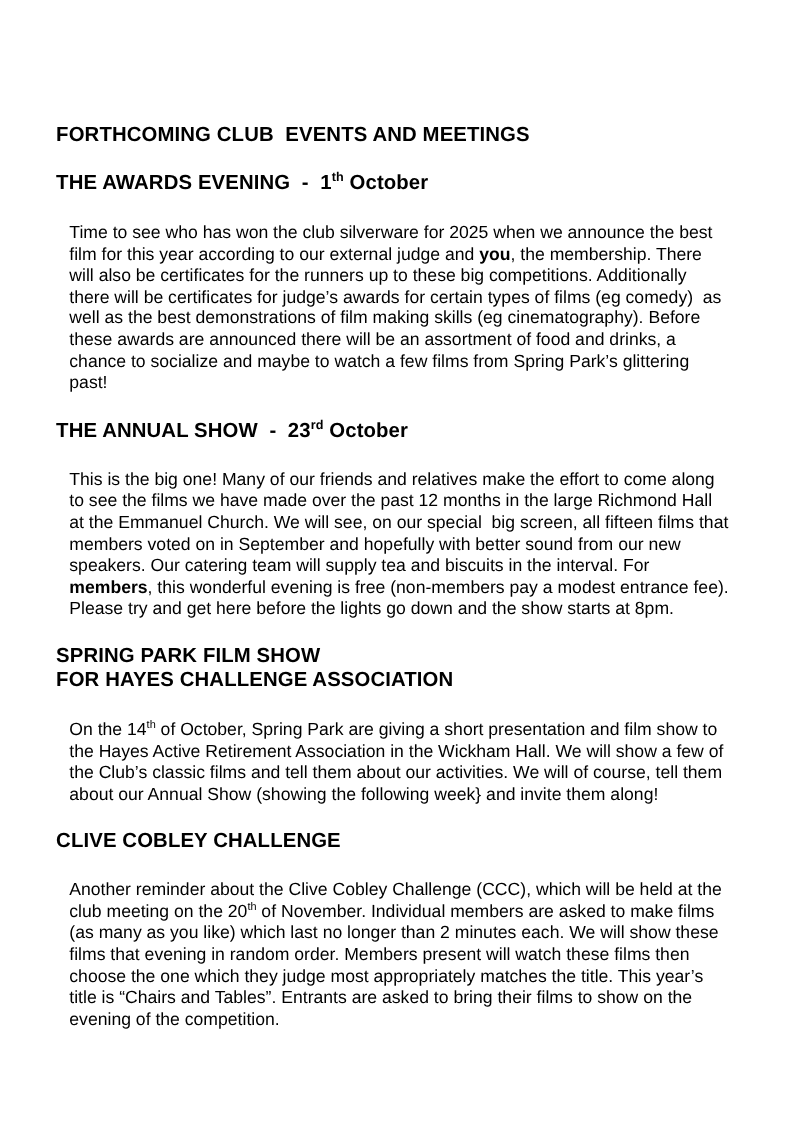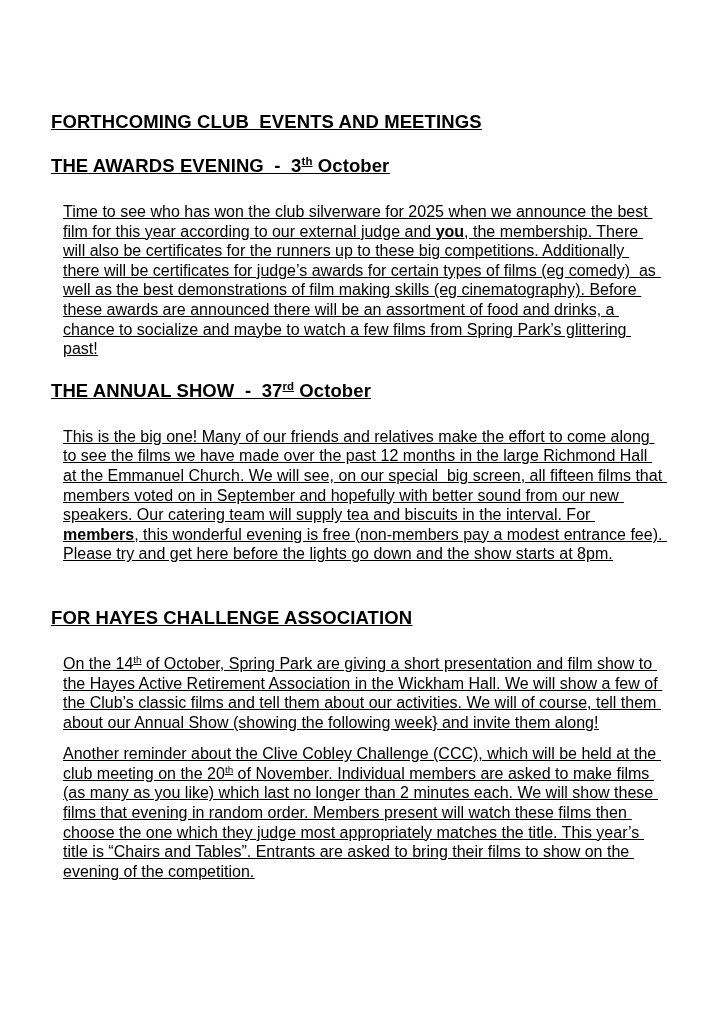--- a/index.html
+++ b/index.html
@@ -1,15 +1,15 @@
 <!DOCTYPE html>
 <html><head>
 <meta charset="utf-8">
 <style>
-  * { margin: 0; padding: 0; box-sizing: border-box; text-decoration: underline; }
+  * { margin: 0; padding: 0; box-sizing: border-box; }
   html, body { background: #ffffff; }
   body {
     width: 724px;
     height: 1024px;
     overflow: hidden;
     font-family: "Liberation Sans", "DejaVu Sans", sans-serif;
     color: #000000;
     padding: 111px 48px 0 51px;
   }
   .doc-title {
@@ -40,29 +40,30 @@
     line-height: 0;
   }
   .bold { font-weight: bold; }
 </style>
 </head>
 <body>
 
 <h1 class="doc-title">FORTHCOMING CLUB  EVENTS AND MEETINGS</h1>
 
 <section>
-  <h2 class="section-heading"><span>THE AWARDS EVENING  -  3</span><sup>th</sup><span> October</span></h2>
+  <h2 class="section-heading"><span>THE AWARDS EVENING  -  1</span><sup>th</sup><span> October</span></h2>
   <p class="section-paragraph"><span>Time to see who has won the club silverware for 2025 when we announce the best film for this year according to our external judge and </span><span class="bold">you</span><span>, the membership. There will also be certificates for the runners up to these big competitions. Additionally there will be certificates for judge’s awards for certain types of films (eg comedy)  as well as the best demonstrations of film making skills (eg cinematography). Before these awards are announced there will be an assortment of food and drinks, a chance to socialize and maybe to watch a few films from Spring Park’s glittering past!</span></p>
 </section>
 
 <section>
-  <h2 class="section-heading"><span>THE ANNUAL SHOW  -  37</span><sup>rd</sup><span> October</span></h2>
+  <h2 class="section-heading"><span>THE ANNUAL SHOW  -  23</span><sup>rd</sup><span> October</span></h2>
   <p class="section-paragraph"><span>This is the big one! Many of our friends and relatives make the effort to come along to see the films we have made over the past 12 months in the large Richmond Hall at the Emmanuel Church. We will see, on our special  big screen, all fifteen films that members voted on in September and hopefully with better sound from our new speakers. Our catering team will supply tea and biscuits in the interval. For </span><span class="bold">members</span><span>, this wonderful evening is free (non-members pay a modest entrance fee). Please try and get here before the lights go down and the show starts at 8pm.</span></p>
 </section>
 
 <section>
-  <h2 class="section-heading"><br><span>FOR HAYES CHALLENGE ASSOCIATION</span></h2>
+  <h2 class="section-heading"><span>SPRING PARK FILM SHOW</span><br><span>FOR HAYES CHALLENGE ASSOCIATION</span></h2>
   <p class="section-paragraph"><span>On the 14</span><sup>th</sup><span> of October, Spring Park are giving a short presentation and film show to the Hayes Active Retirement Association in the Wickham Hall. We will show a few of the Club’s classic films and tell them about our activities. We will of course, tell them about our Annual Show (showing the following week} and invite them along!</span></p>
 </section>
 
 <section>
+  <h2 class="section-heading"><span>CLIVE COBLEY CHALLENGE</span></h2>
   <p class="section-paragraph"><span>Another reminder about the Clive Cobley Challenge (CCC), which will be held at the club meeting on the 20</span><sup>th</sup><span> of November. Individual members are asked to make films (as many as you like) which last no longer than 2 minutes each. We will show these films that evening in random order. Members present will watch these films then choose the one which they judge most appropriately matches the title. This year’s title is “Chairs and Tables”. Entrants are asked to bring their films to show on the evening of the competition.</span></p>
 </section>
 
 </body></html>

